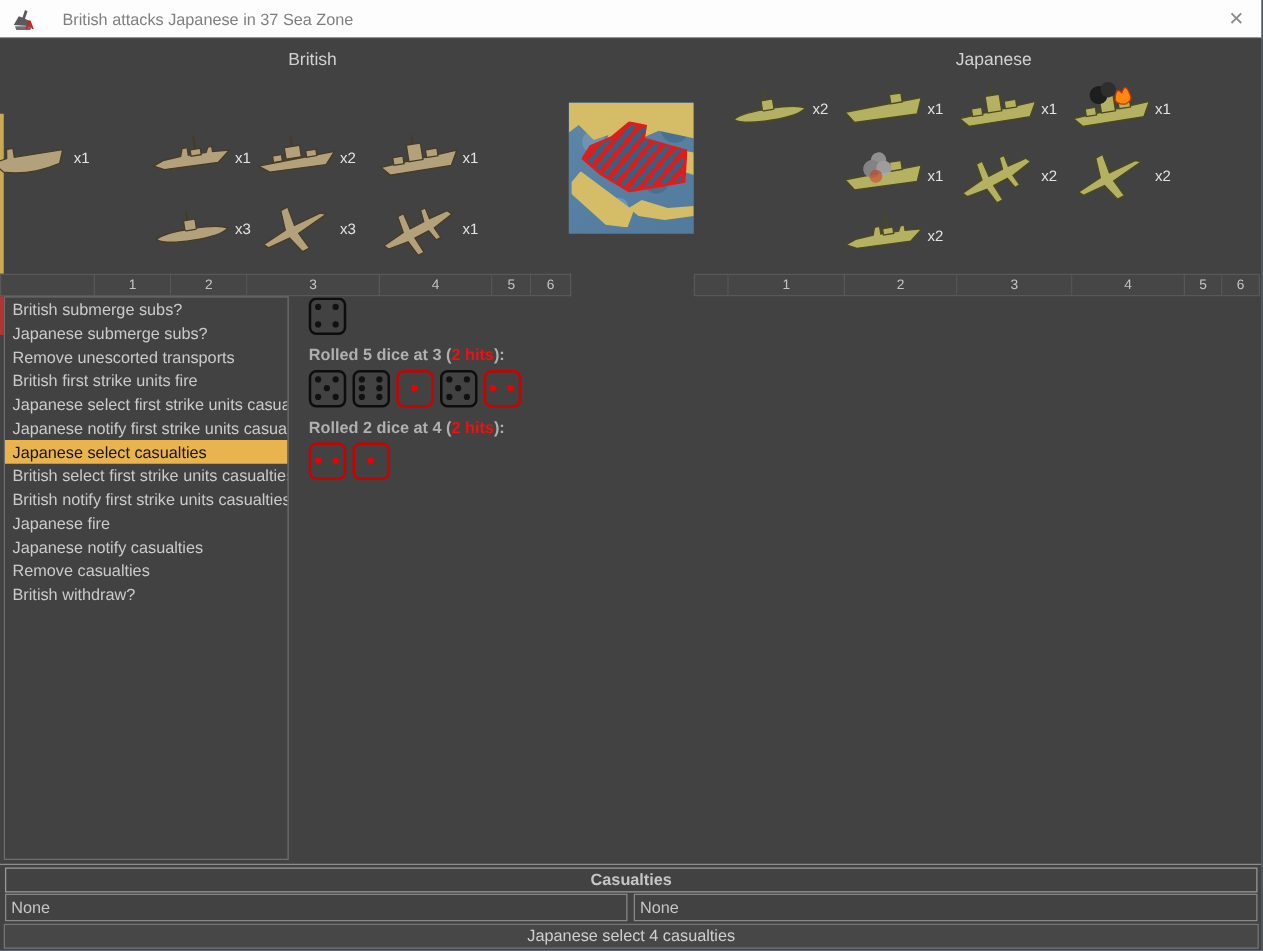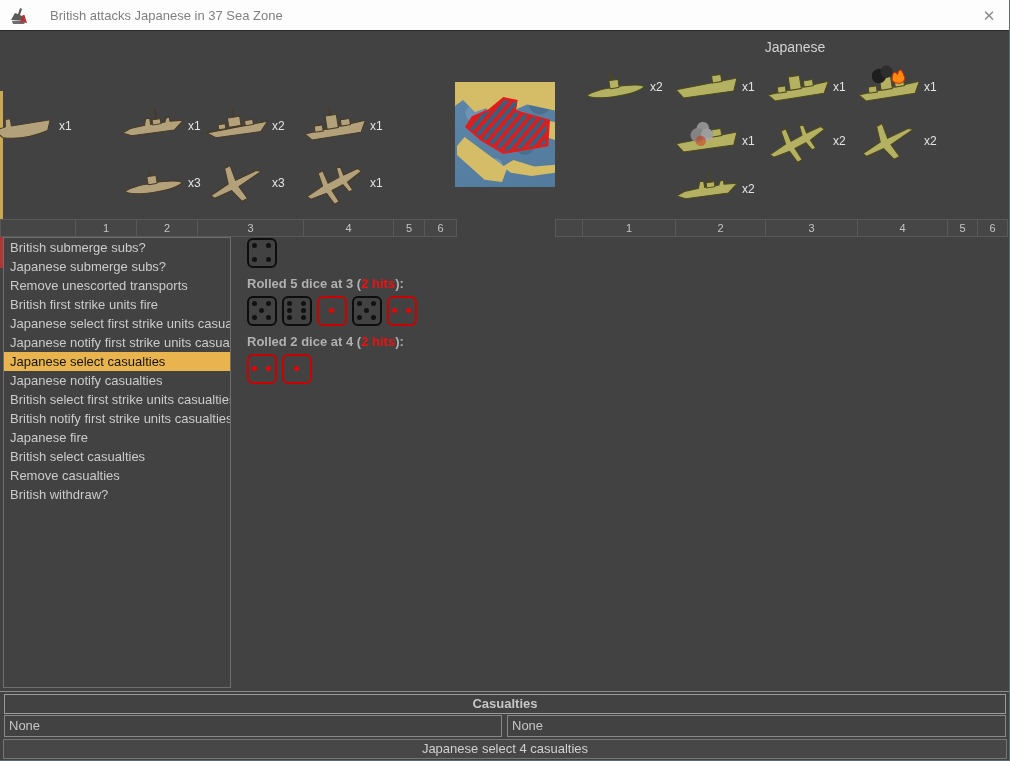--- a/index.html
+++ b/index.html
@@ -106,20 +106,21 @@
       <text x="12" y="19" font-size="10" font-weight="bold" fill="#cc2222" font-family="Liberation Sans, sans-serif">A</text>
     </svg>
     <span class="title">British attacks Japanese in 37 Sea Zone</span>
     <span class="close">✕</span>
   </div>
 
   <div class="main">
     <div class="edge-tan"></div>
     <div class="edge-red"></div>
 
+    <div class="faction-title ft-br">British</div>
     <div class="faction-title ft-jp">Japanese</div>
 
     <div id="units-layer">
         <div class="unit-group" style="left: -9px; top: 72px;">
           <svg width="66" height="46" viewBox="0 0 64 44" style="transform:rotate(-9deg)">
             <g fill="#b3a17b" stroke="#473a26" stroke-width="1">
               <path d="M3 22 L14 20 L15 13 L20 13 L20 20 L58 20 L54 30 Q30 36 10 30 Z"></path>
             </g>
           </svg>
           <span class="unit-count">x1</span>
@@ -306,25 +307,24 @@
 
     <div class="steps-panel">
       <div id="steps-list">
           <div class="step-item">British submerge subs?</div>
           <div class="step-item">Japanese submerge subs?</div>
           <div class="step-item">Remove unescorted transports</div>
           <div class="step-item">British first strike units fire</div>
           <div class="step-item">Japanese select first strike units casualties</div>
           <div class="step-item">Japanese notify first strike units casualties</div>
           <div class="step-item selected">Japanese select casualties</div>
-          <div class="step-item">Japanese notify casualties</div>
           <div class="step-item">British select first strike units casualties</div>
           <div class="step-item">British notify first strike units casualties</div>
           <div class="step-item">Japanese fire</div>
-          <div class="step-item">British select casualties</div>
+          <div class="step-item">Japanese notify casualties</div>
           <div class="step-item">Remove casualties</div>
           <div class="step-item">British withdraw?</div>
         </div>
     </div>
 
     <div class="dice-panel">
       <div id="rolls">
           <div class="dice-row">
             <div class="die">
               <div class="pip" style="left: 3px; top: 3px;"></div>

